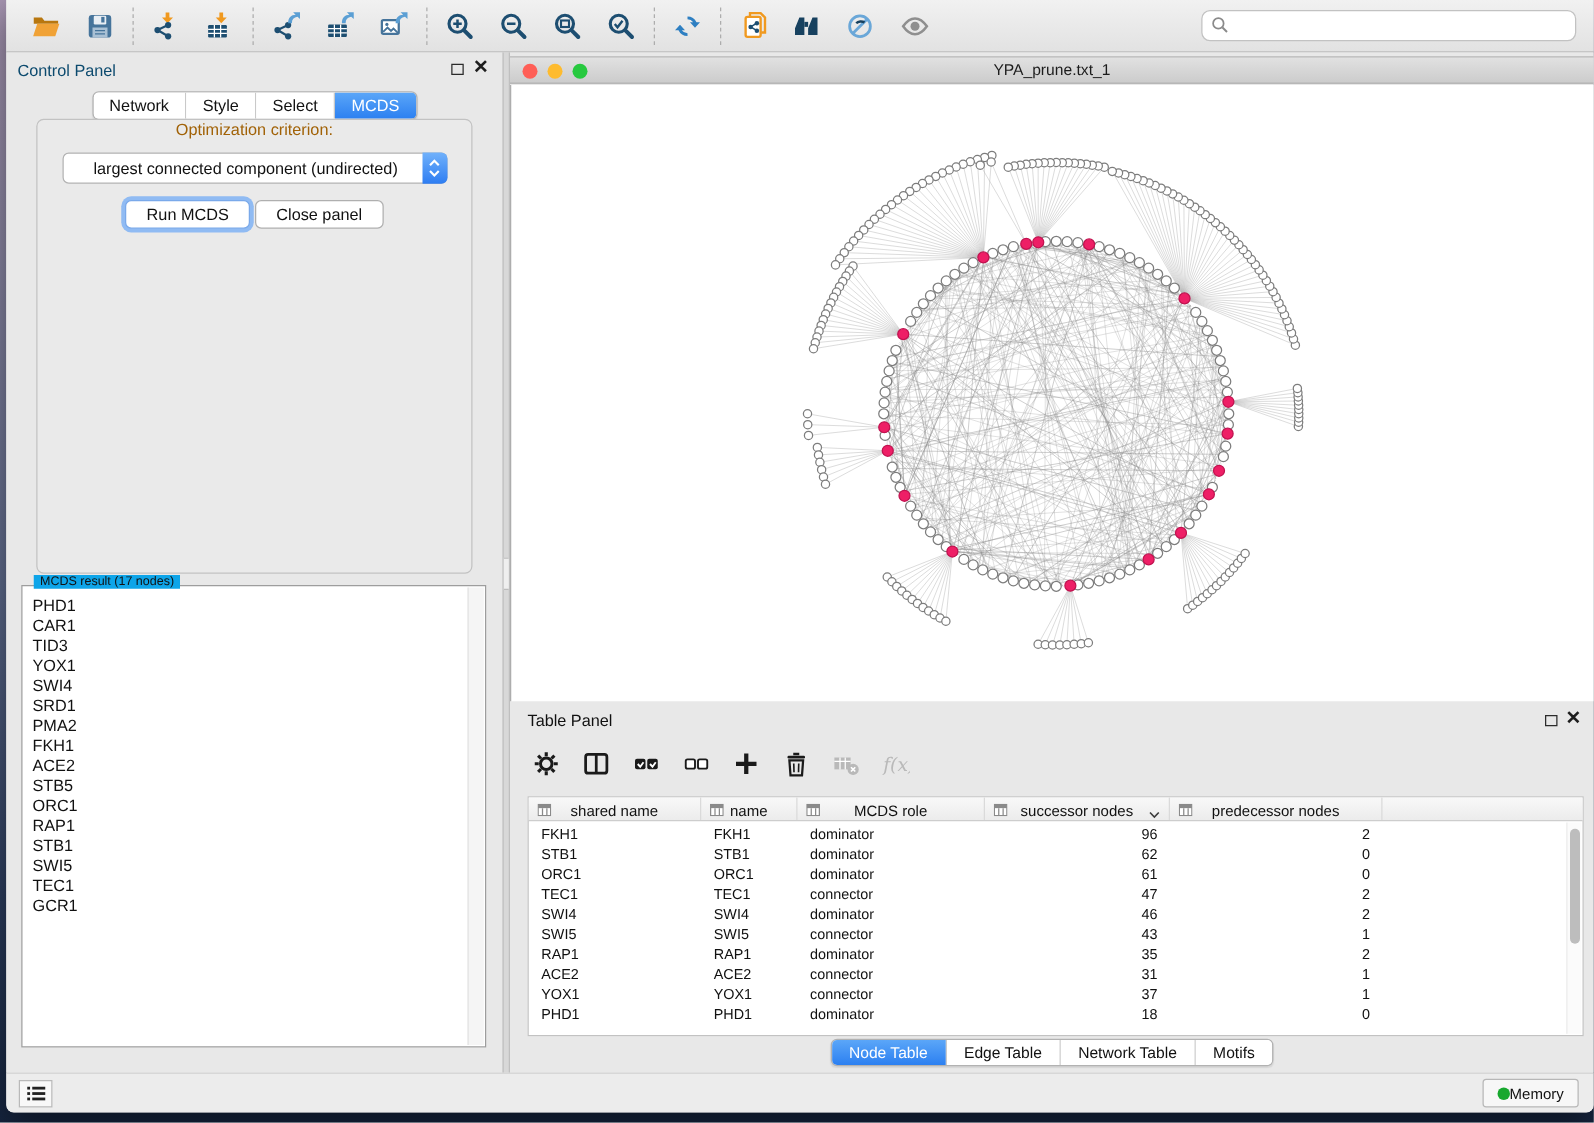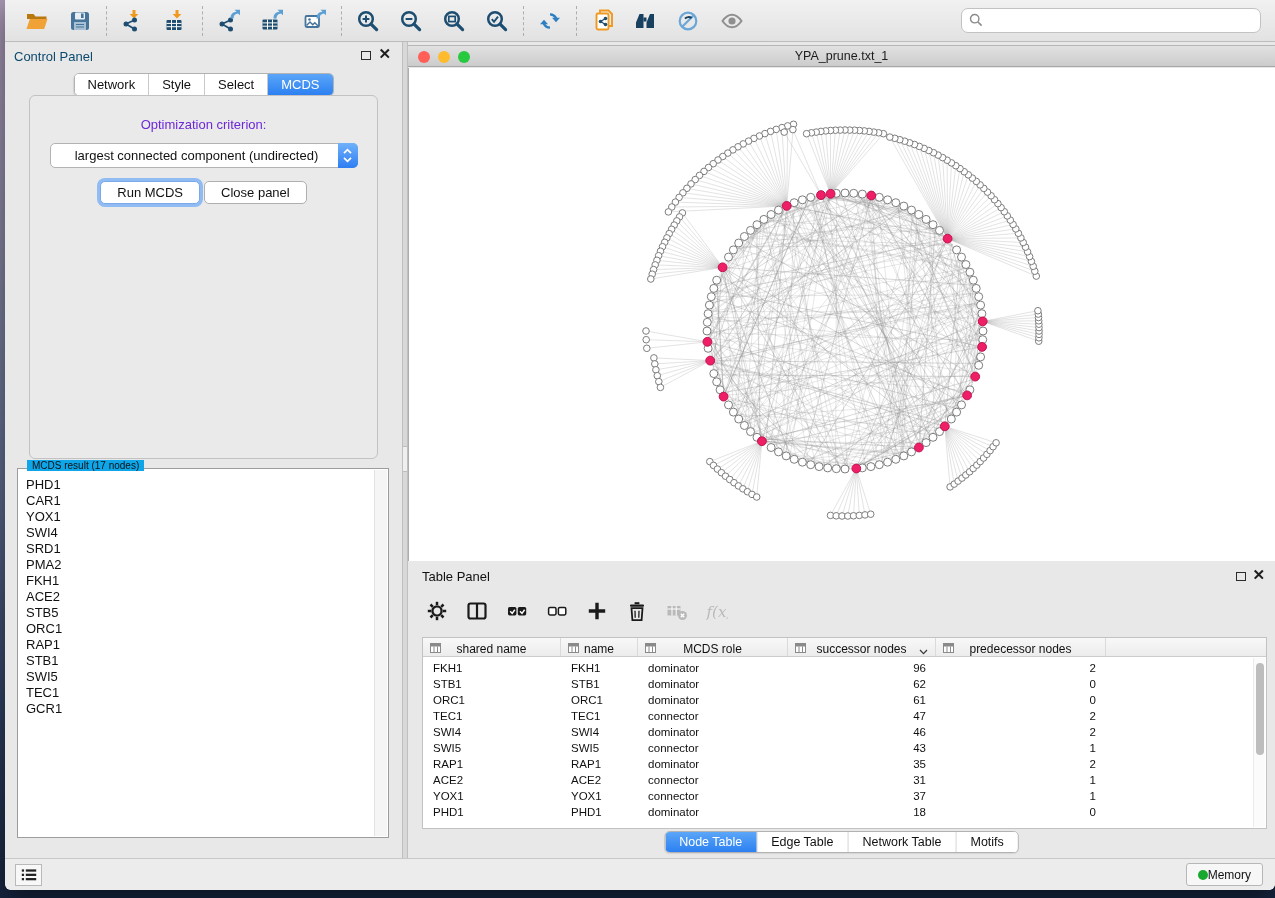--- a/index.html
+++ b/index.html
@@ -33,21 +33,21 @@
   #cp-float{right:31px}
   #cp-close{right:11px}
   .seg{display:inline-flex;background:#fff;border:1px solid #b2b2b2;border-radius:5px;overflow:hidden;
        box-shadow:0 1px 1px rgba(0,0,0,.08)}
   .seg-item{padding:3px 13px;font-size:13px;color:#111;background:#fff;border-right:1px solid #c9c9c9;white-space:nowrap}
   .seg-item:last-child{border-right:none}
   .seg-item.active{background:linear-gradient(#5ba6f8,#2c80f1);color:#fff}
   #cp-tabs{position:absolute;top:31px;left:50%;transform:translateX(-50%)}
   #cp-card{position:absolute;left:24px;top:53px;width:349px;height:364px;border:1px solid #c2c2c2;
            border-radius:6px;background:#eaeaea}
-  .opt-label{margin-top:21px;text-align:center;font-size:13px;color:#6d28d9}
+  .opt-label{text-align:center;font-size:13px;color:#a16207}
   .select-row{margin-top:11px;display:flex;justify-content:center}
   .mac-select{width:308px;height:25px;background:#fff;border:1px solid #b3b3b3;border-radius:5px;
               position:relative;display:flex;align-items:center}
   .mac-select .val{flex:1;text-align:center;font-size:13px;color:#111;padding-right:14px}
   .select-cap{position:absolute;right:-1px;top:-1px;width:20px;height:25px;border-radius:0 5px 5px 0;
               background:linear-gradient(#70b1fb,#2e7df2);display:flex;align-items:center;justify-content:center}
   .btn-row{margin-top:13px;display:flex;justify-content:center;gap:4px}
   .mac-btn{background:#fff;border:1px solid #afafaf;border-radius:5px;font-size:13px;color:#111;
            padding:3px 16px;font-family:"Liberation Sans",sans-serif}
   .mac-btn.focused{box-shadow:0 0 0 3px rgba(95,162,248,.65);border-color:#7aa9ea}
@@ -311,20 +311,21 @@
         <button class="mac-btn focused">Run MCDS</button>
         <button class="mac-btn">Close panel</button>
       </div>
     </div>
 
     <div id="result-box">
       <div id="result-legend">MCDS result (17 nodes)</div>
       <div id="result-list">
           <div class="result-item">PHD1</div>
           <div class="result-item">CAR1</div>
+          <div class="result-item">TID3</div>
           <div class="result-item">YOX1</div>
           <div class="result-item">SWI4</div>
           <div class="result-item">SRD1</div>
           <div class="result-item">PMA2</div>
           <div class="result-item">FKH1</div>
           <div class="result-item">ACE2</div>
           <div class="result-item">STB5</div>
           <div class="result-item">ORC1</div>
           <div class="result-item">RAP1</div>
           <div class="result-item">STB1</div>

